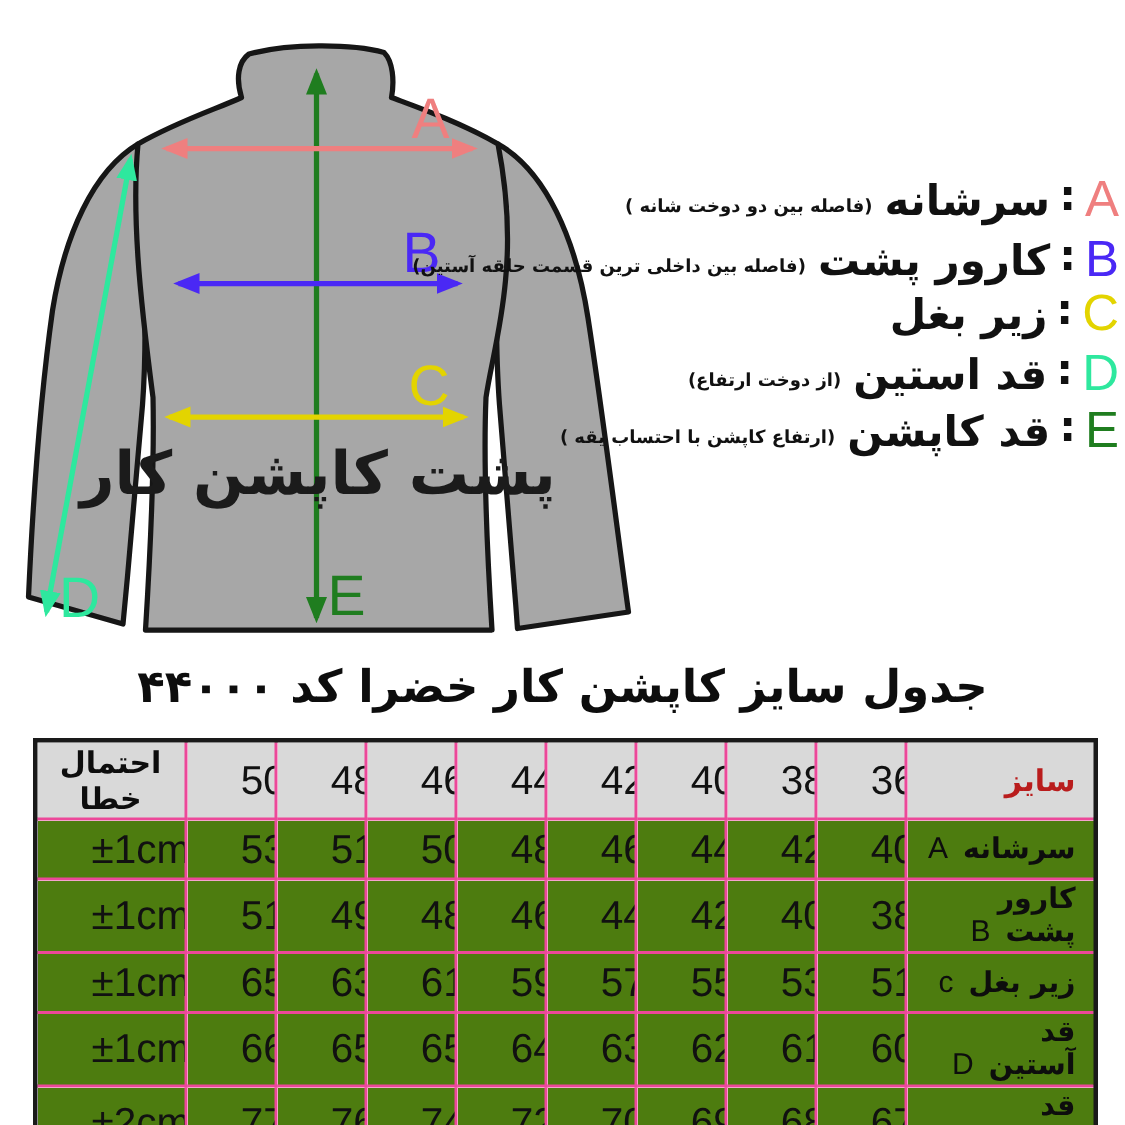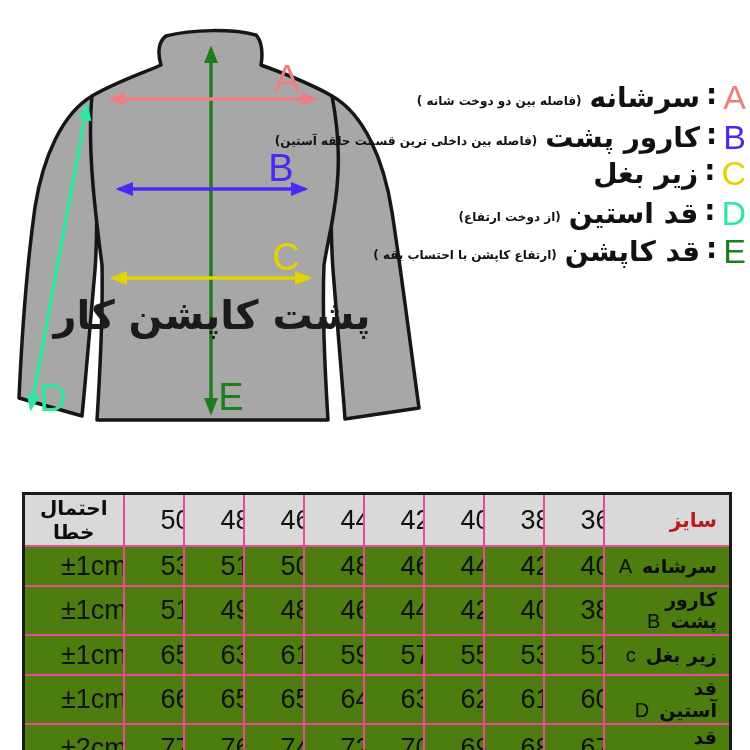--- a/index.html
+++ b/index.html
@@ -15,21 +15,21 @@
   .arr-c{stroke:#e3d400;}
   .arr-d{stroke:#2ee89e;}
   .arr-e{stroke:#1f7d1f;}
   .svg-letter{font-family:"Liberation Sans",sans-serif;font-size:38px;}
   .fill-a{fill:#ef7f7f;} .fill-b{fill:#4a28f5;} .fill-c{fill:#e3d400;}
   .fill-d{fill:#2ee89e;} .fill-e{fill:#1f7d1f;}
   .back-caption{font-family:"DejaVu Sans",sans-serif;font-weight:bold;font-size:40px;fill:#1b1b1b;}
 
   
   .lbl-line{position:absolute;right:4px;display:flex;align-items:center;
-            justify-content:flex-end;white-space:nowrap;color:#111;}
+            justify-content:flex-end;white-space:nowrap;color:#111;margin-top:36px;}
   .lbl-note{direction:rtl;font-size:12px;font-weight:bold;margin-right:8px;position:relative;top:4px;}
   .lbl-term{direction:rtl;font-size:28px;font-weight:bold;}
   .lbl-colon{font-size:28px;font-weight:bold;margin:0 6px;position:relative;top:-3px;}
   .lbl-letter{font-family:"Liberation Sans",sans-serif;font-size:34px;line-height:1;}
   .c-a{color:#ef7f7f;} .c-b{color:#4a28f5;} .c-c{color:#e3d400;}
   .c-d{color:#2ee89e;} .c-e{color:#1f7d1f;}
 
   
   .tbl-title{position:absolute;top:441px;left:0;width:750px;text-align:center;
              direction:rtl;font-size:30px;font-weight:bold;color:#0d0d0d;margin:0;}
@@ -124,20 +124,21 @@
     <span class="lbl-colon">:</span>
     <span class="lbl-letter c-d">D</span>
   </div>
   <div class="lbl-line" style="top:234px;">
     <span class="lbl-note">(ارتفاع کاپشن با احتساب یقه )</span>
     <span class="lbl-term">قد کاپشن</span>
     <span class="lbl-colon">:</span>
     <span class="lbl-letter c-e">E</span>
   </div>
 
+  <h1 class="tbl-title">جدول سایز کاپشن کار خضرا کد ۴۴۰۰۰</h1>
 
   <table class="size-table">
     <colgroup>
       <col style="width:100px">
         <col style="width:60px">
         <col style="width:60px">
         <col style="width:60px">
       <col style="width:60px">
         <col style="width:60px">
         <col style="width:60px">

